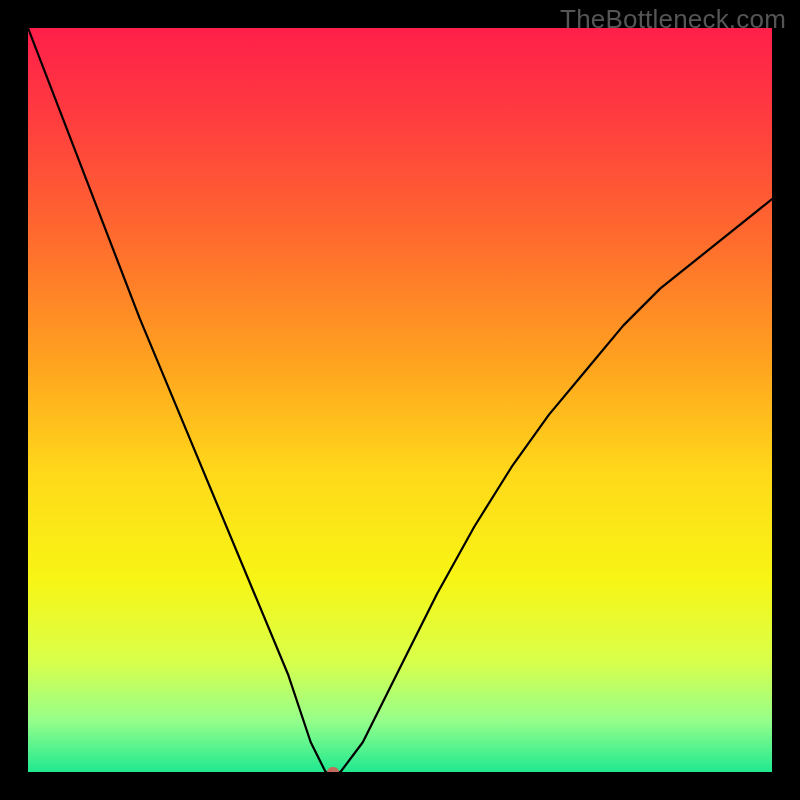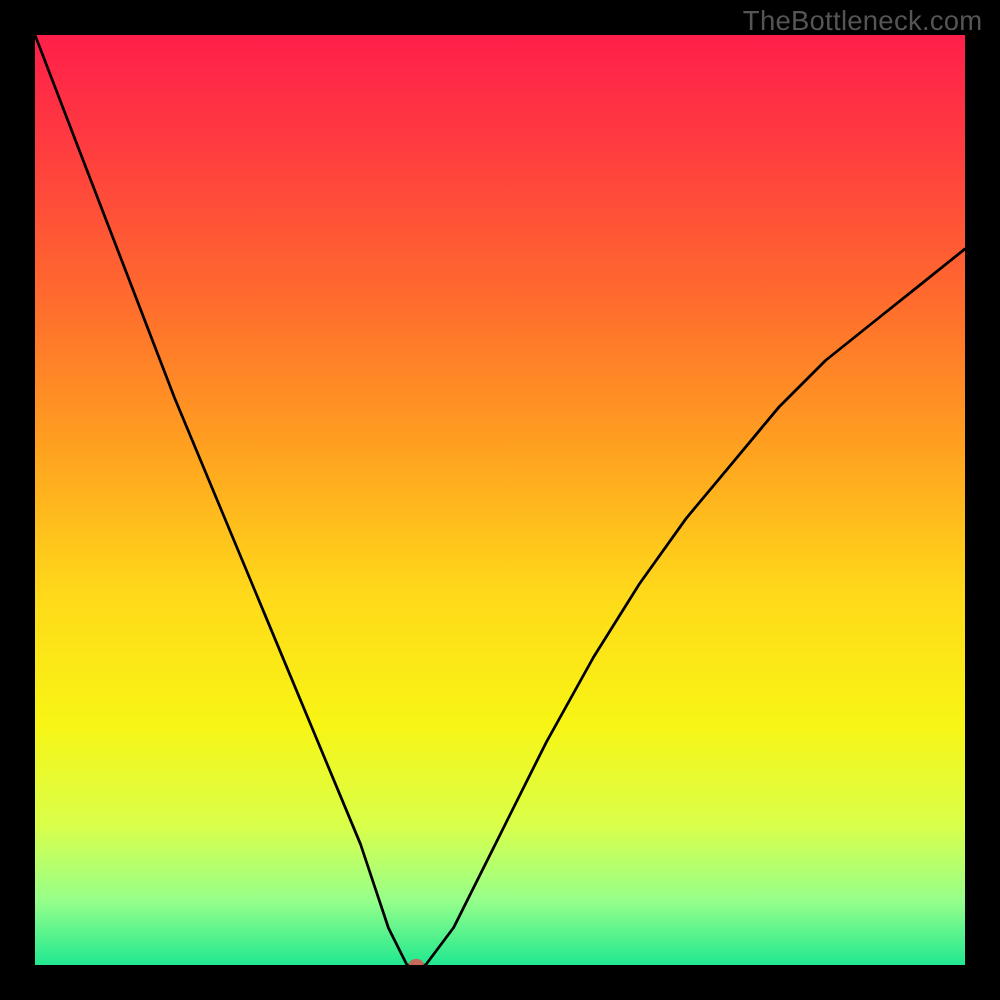--- a/index.html
+++ b/index.html
@@ -9,21 +9,21 @@
     height: 800px;
     background: #000;
     font-family: Arial, Helvetica, sans-serif;
     position: relative;
   }
   .watermark {
     position: absolute;
     top: 4px;
     right: 14px;
     color: #555;
-    font-size: 22px;
+    font-size: 26px;
     font-weight: 500;
     letter-spacing: 0.2px;
     z-index: 2;
   }
   .chart-wrap {
     position: absolute;
     top: 28px;
     left: 28px;
     width: 744px;
     height: 744px;

